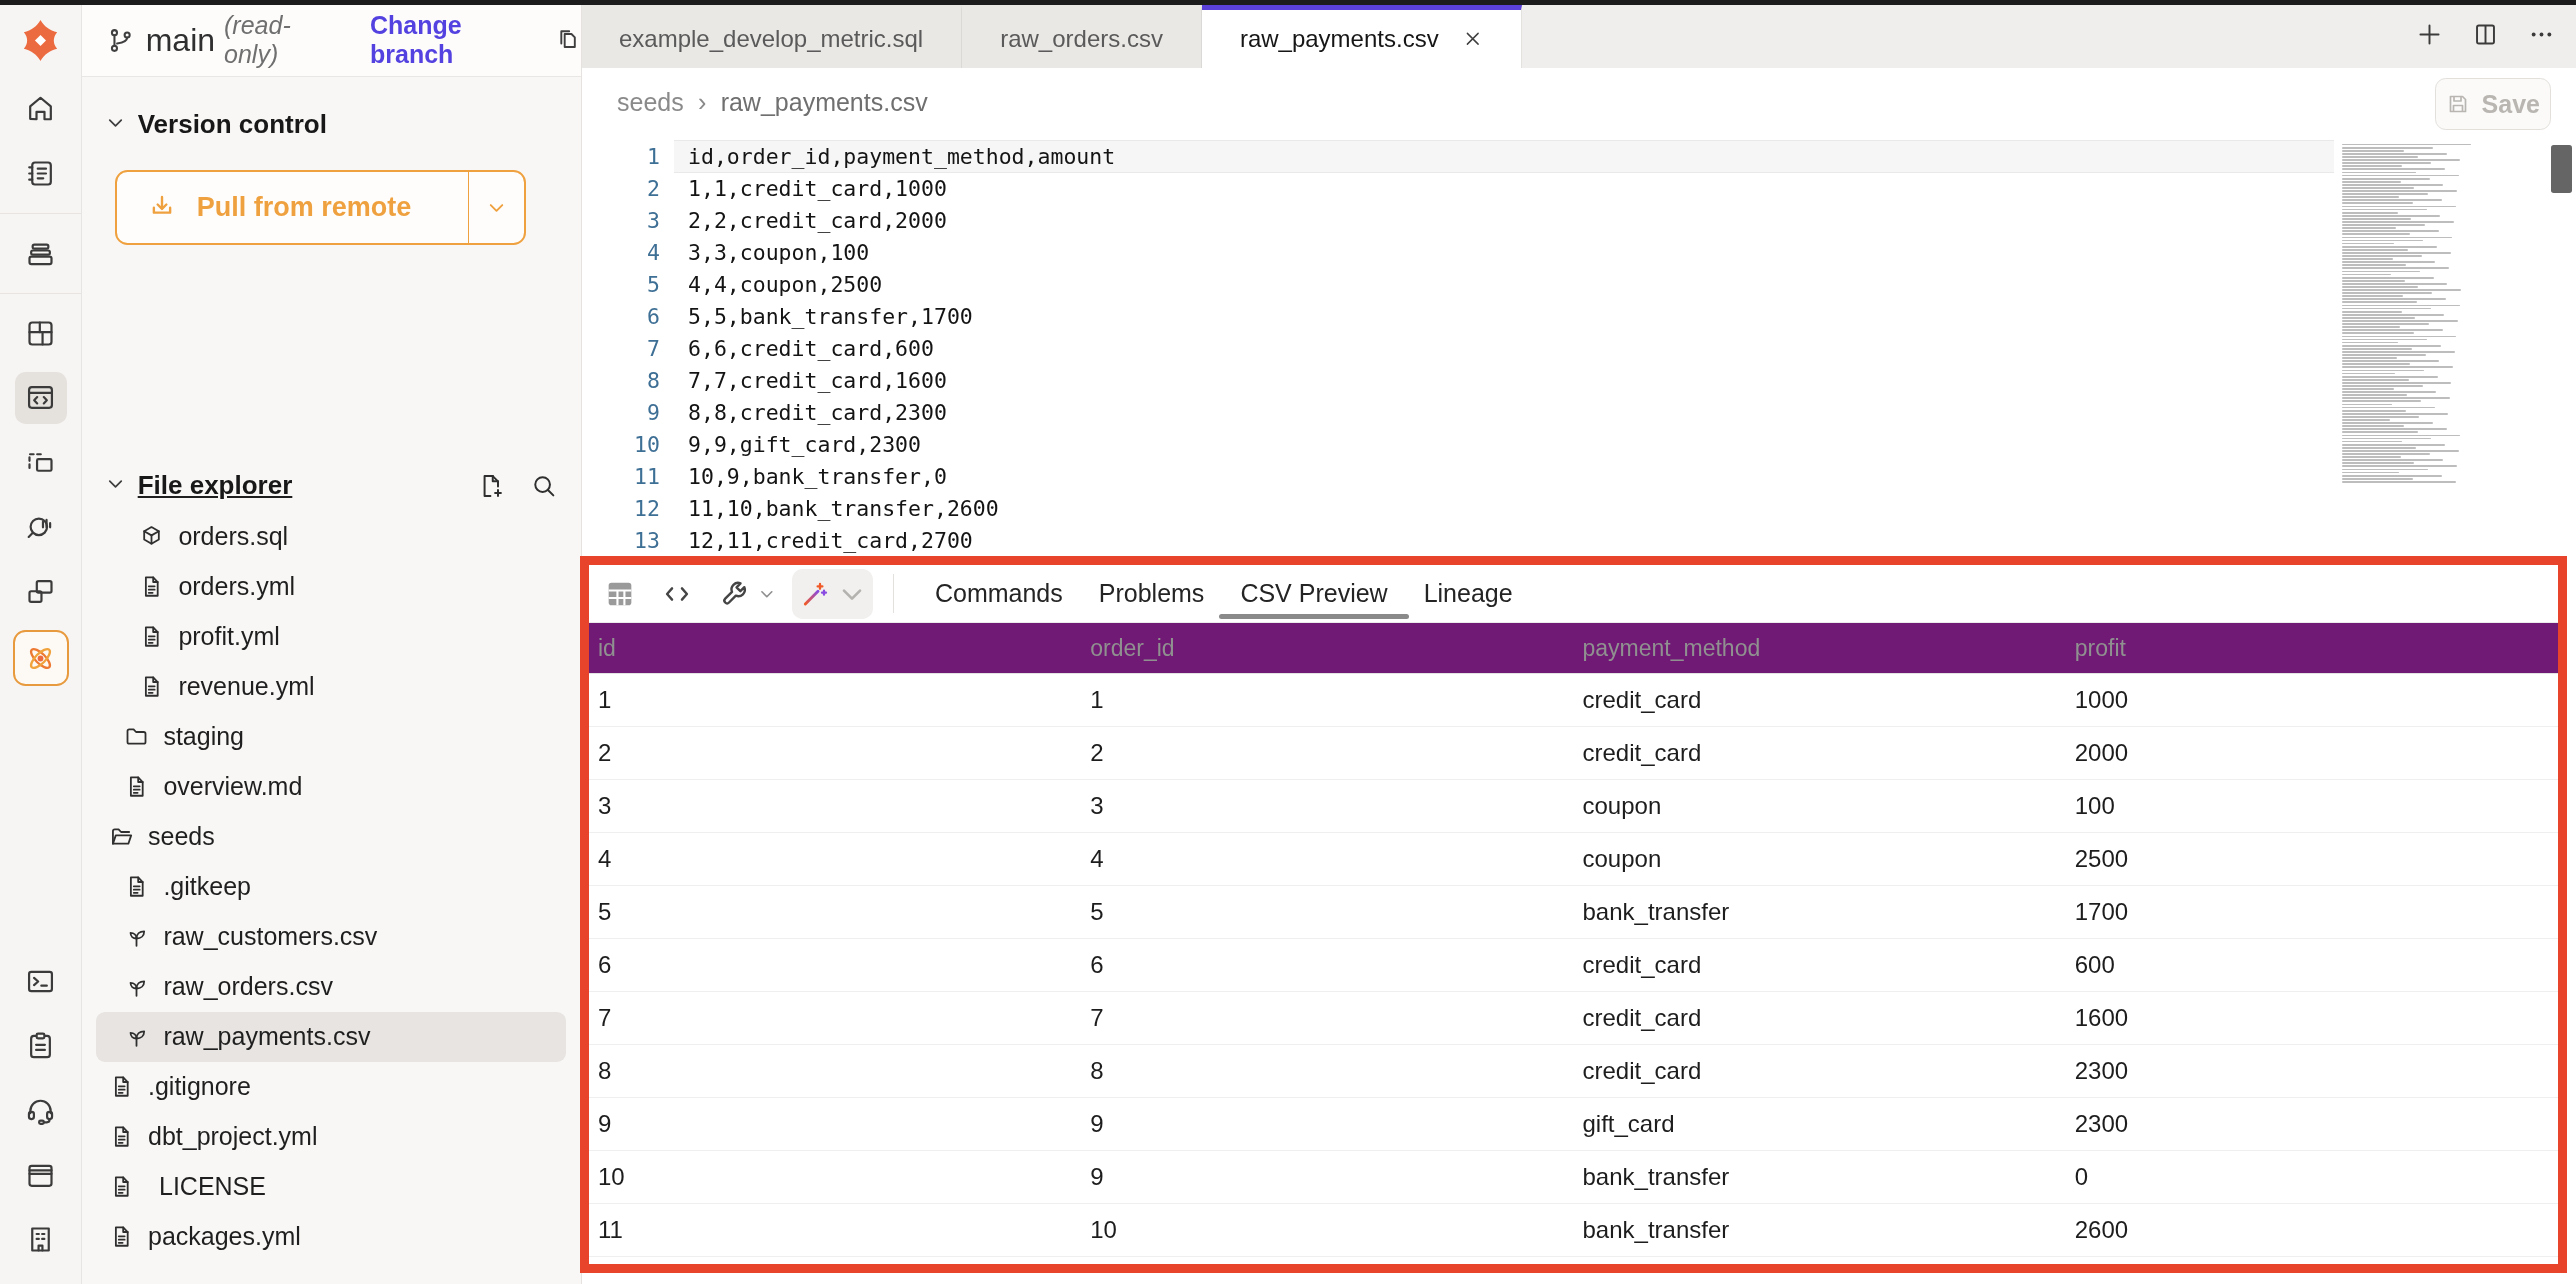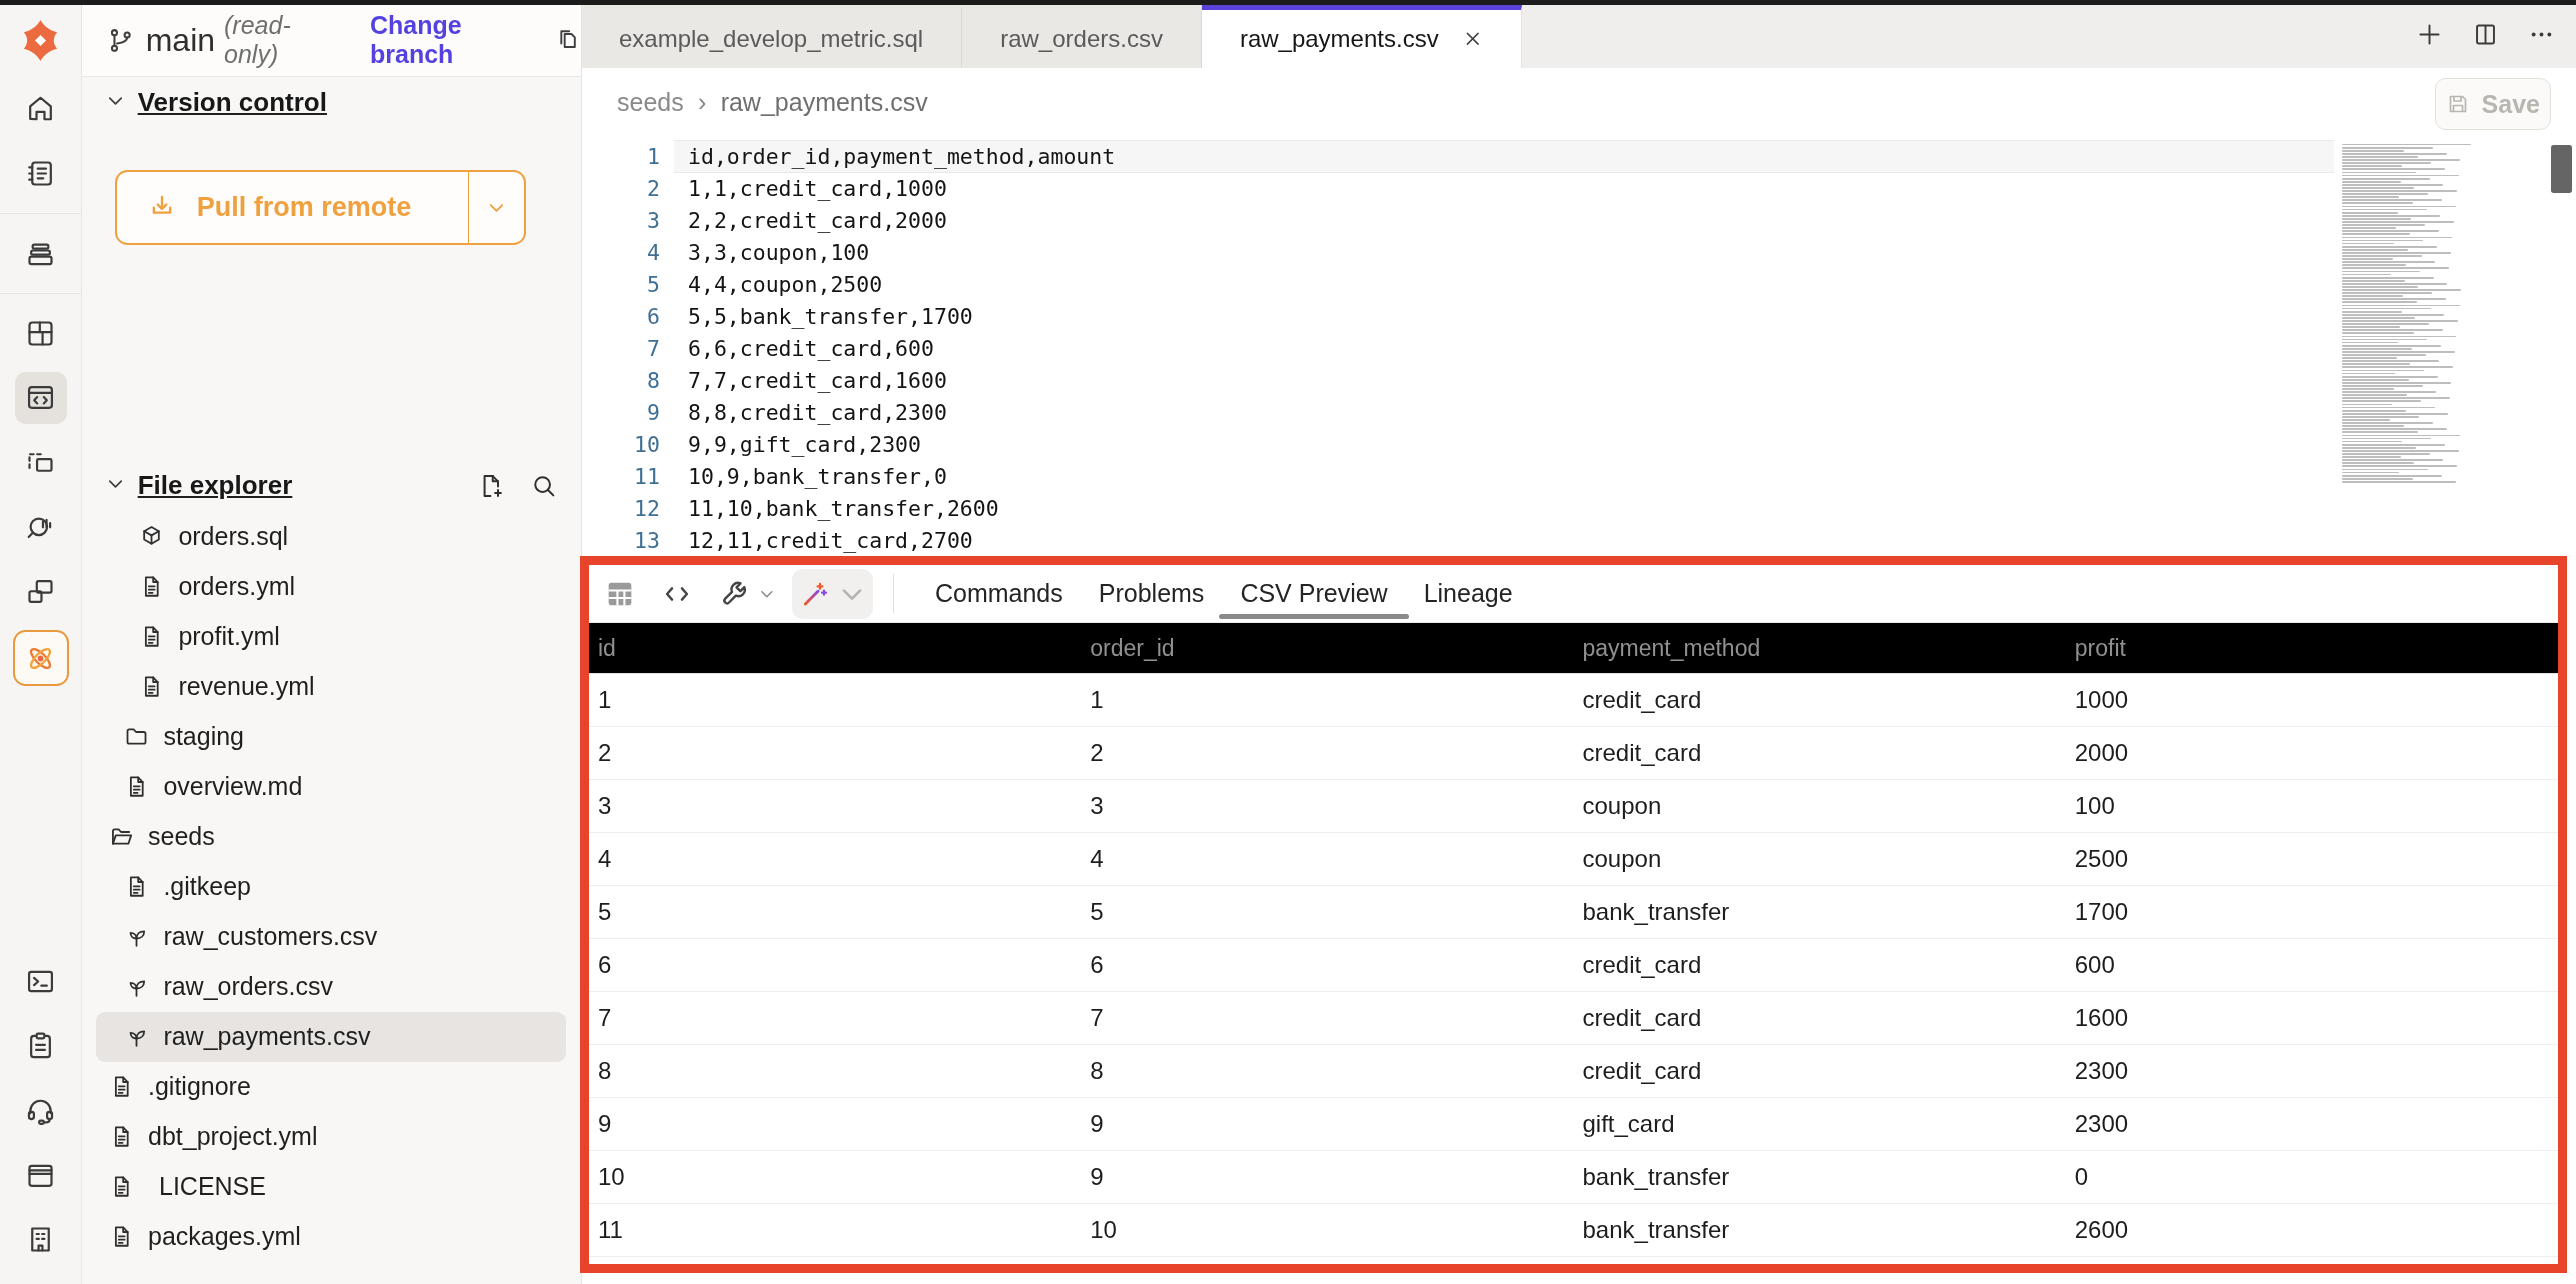--- a/index.html
+++ b/index.html
@@ -27,21 +27,21 @@
   .branch-bar svg{width:29px;height:29px;color:#3f3f3f;flex:none;}
   .branch-name{font-size:32px;color:#2f2f2f;margin-left:10.7px;}
   .branch-mode{font-size:25px;font-style:italic;color:#6f6f6f;margin-left:9px;}
   .change-branch{font-size:25px;font-weight:600;color:#5442e0;margin-left:39px;}
   .copy-btn{margin-left:23px;color:#3f3f3f;}
   .copy-btn svg{width:27px;height:27px;}
   .section-head{display:flex;align-items:center;padding-left:23px;}
   .section-head .chev{color:#3f3f3f;}
   .section-head .chev svg{width:23px;height:23px;}
   .section-title{font-size:26px;font-weight:700;color:#181818;margin-left:10.7px;}
-  .vc-head{position:absolute;left:0;top:78px;width:500px;height:39px;text-decoration:underline;}
+  .vc-head{position:absolute;left:0;top:100px;width:500px;height:39px;}
   .pull-btn{position:absolute;left:34px;top:165px;width:411px;height:75px;border:2.2px solid #efa13f;
             border-radius:12.5px;background:#fefdfb;display:flex;align-items:stretch;box-sizing:border-box;}
   .pull-main{flex:1;display:flex;align-items:center;padding-left:30px;color:#efa13f;}
   .pull-main svg{width:30px;height:30px;}
   .pull-label{font-size:27px;font-weight:700;color:#efa13f;margin-left:19.7px;}
   .pull-split{width:55px;border-left:1.8px solid #efa13f;display:flex;align-items:center;justify-content:center;color:#efa13f;}
   .pull-split svg{width:23px;height:23px;}
   .fe-head{position:absolute;left:0;top:461px;width:500px;height:39px;text-decoration:underline;}
   .fe-actions{position:absolute;right:23px;top:463px;height:39px;display:flex;align-items:center;gap:25px;color:#2f2f2f;}
   .fe-actions svg{width:28px;height:28px;}
@@ -88,21 +88,21 @@
   .pt-icon svg{width:34px;height:34px;}
   .pt-chev{color:#8f8f8f;display:flex;margin-left:5.4px;}
   .pt-chev svg{width:19.7px;height:19.7px;}
   .wand-box{margin-left:16px;width:81px;height:50px;background:#f2f0ee;border-radius:10.7px;display:flex;align-items:center;justify-content:center;}
   .wand-box svg{width:32px;height:32px;}
   .pt-divider{width:0.9px;height:39px;background:#e3e1de;margin:0 0 0 19.7px;}
   .bp-tabs{display:flex;gap:36px;margin-left:41px;height:57px;align-items:center;}
   .bp-tab{font-size:25px;color:#242424;position:relative;white-space:nowrap;}
   .bp-tab.active::after{content:"";position:absolute;left:-21.5px;right:-21.5px;bottom:-10.7px;height:4.5px;background:#8a8a8a;border-radius:2.7px;}
   .csv-table{position:absolute;left:0;top:57px;right:0;bottom:0;}
-  .csv-head{height:52px;background:#000000;border-top:0.9px solid #ebebeb;border-bottom:0.9px solid #e3e3e3;
+  .csv-head{height:52px;background:#701a75;border-top:0.9px solid #ebebeb;border-bottom:0.9px solid #e3e3e3;
             display:flex;align-items:center;box-sizing:border-box;}
   .csv-head .th{width:25%;padding-left:9px;font-size:23px;color:#909090;box-sizing:border-box;}
   .csv-row{height:53px;display:flex;align-items:center;border-bottom:1.8px solid #efefef;box-sizing:border-box;}
   .csv-row .td{width:25%;padding-left:9px;font-size:24px;color:#1d1d1d;box-sizing:border-box;}
   .m18{margin-left:23px;}
 </style>
 </head>
 <body>
 
 <div id="screen">

